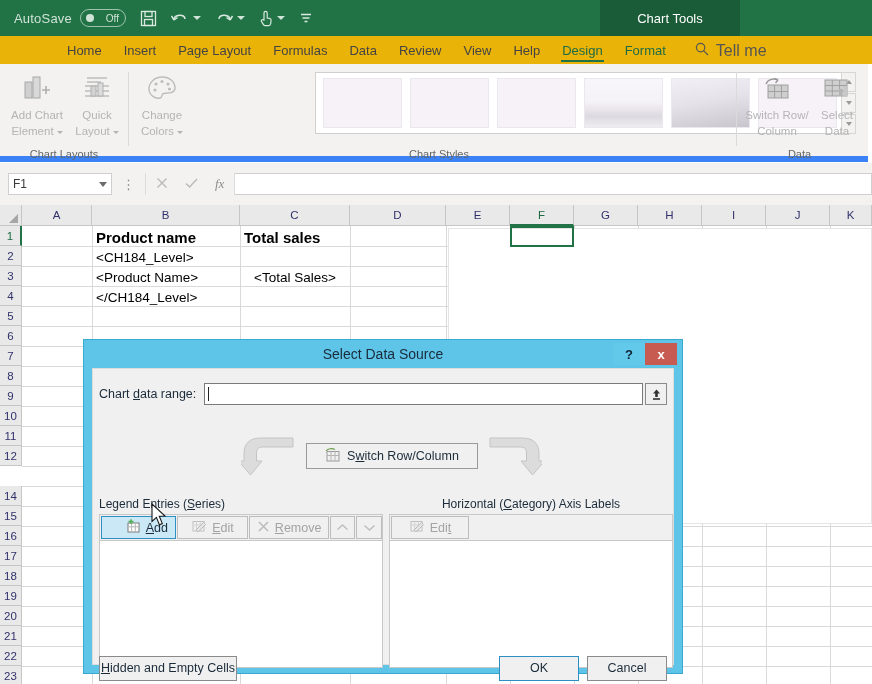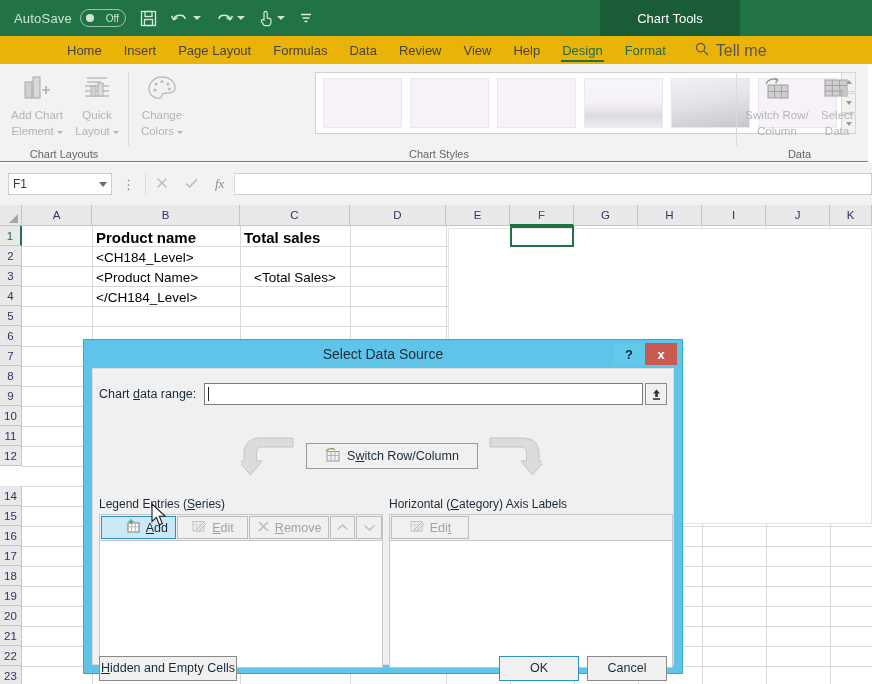--- a/index.html
+++ b/index.html
@@ -63,21 +63,21 @@
     height: 2px; background: #217346;
   }
   .tellme {
     display: flex; align-items: center; gap: 7px; margin-left: 18px;
     font-size: 16px; color: #555; height: 27px;
   }
 
   
   .ribbon {
     position: absolute; left: 0; top: 64px; width: 868px; height: 98px;
-    background: #f3f2f1; border-bottom: 1px solid #3b82f6; padding-left: 33px;
+    background: #f3f2f1; border-bottom: 6px solid #3b82f6; padding-left: 33px;
   }
   .rgroup { position: absolute; top: 0; height: 98px; }
   .rgroup .glabel {
     position: absolute; bottom: 2px; left: 0; width: 100%;
     text-align: center; font-size: 11px; color: #666;
   }
   .rdiv {
     position: absolute; top: 8px; width: 1px; height: 74px; background: #dadada;
   }
   .bigbtn {
@@ -221,21 +221,21 @@
     position: absolute; left: 207px; top: 12px; width: 172px; height: 26px;
     background: #f0f0f0; border: 1px solid #9a9a9a;
     display: flex; align-items: center; justify-content: center; gap: 6px;
     font-size: 12.5px; color: #1b2b3a;
   }
   .arrow-l { position: absolute; left: 142px; top: 4px; }
   .arrow-r { position: absolute; left: 385px; top: 4px; }
 
   .panel { position: absolute; top: 128px; }
   .panel.left { left: 6px; width: 284px; }
-  .panel.right { left: 296px; width: 284px; }
+  .panel.right { left: 296px; width: 284px; text-align: center; }
   .panel-lbl { font-size: 12px; color: #1b2b3a; margin-bottom: 3px; }
   .toolbar {
     height: 26px; display: flex; align-items: stretch;
     border: 1px solid #c8c8c8; border-bottom: none; background: #f0f0f0;
   }
   .tbtn {
     display: flex; align-items: center; justify-content: center; gap: 5px;
     font-size: 12.5px; color: #a3a3a3; background: #f0f0f0;
     border: 1px solid #bdbdbd; margin: 1px 0 1px 1px;
   }

